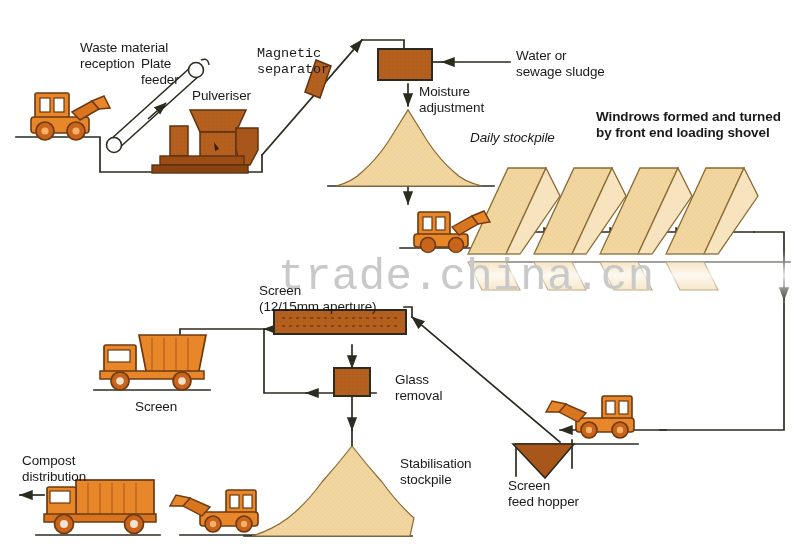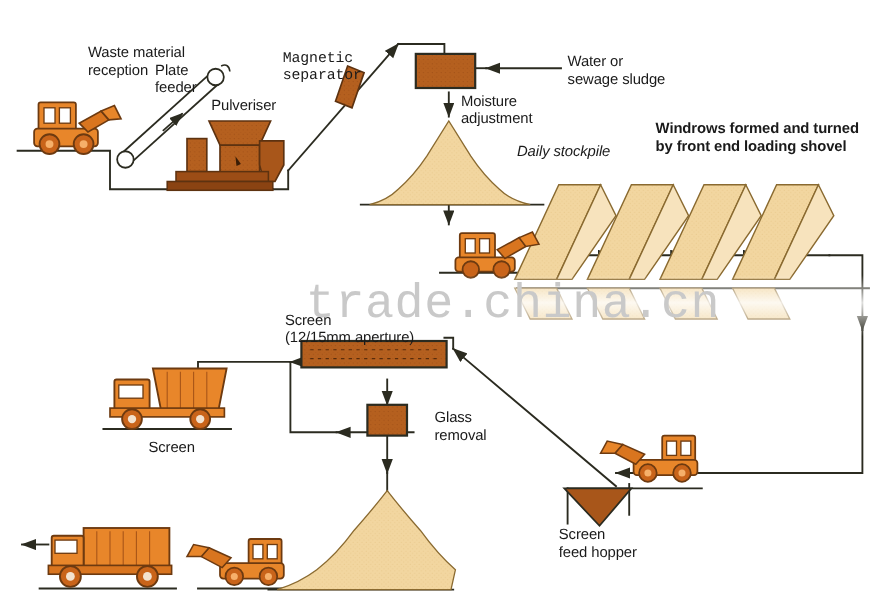--- a/index.html
+++ b/index.html
@@ -276,16 +276,20 @@
 <div class="lbl" style="left:419px;top:84px;">Moisture
 adjustment</div>
 <div class="lbl" style="left:470px;top:130px;font-style:italic;">Daily stockpile</div>
 <div class="lbl" style="left:596px;top:109px;font-weight:bold;">Windrows formed and turned
 by front end loading shovel</div>
 <div class="lbl" style="left:259px;top:283px;">Screen
 (12/15mm aperture)</div>
 <div class="lbl" style="left:135px;top:399px;">Screen</div>
 <div class="lbl" style="left:395px;top:372px;">Glass
 removal</div>
+<div class="lbl" style="left:400px;top:456px;">Stabilisation
+stockpile</div>
 <div class="lbl" style="left:508px;top:478px;">Screen
 feed hopper</div>
+<div class="lbl" style="left:22px;top:453px;">Compost
+distribution</div>
 
 </div>
 
 </body></html>

